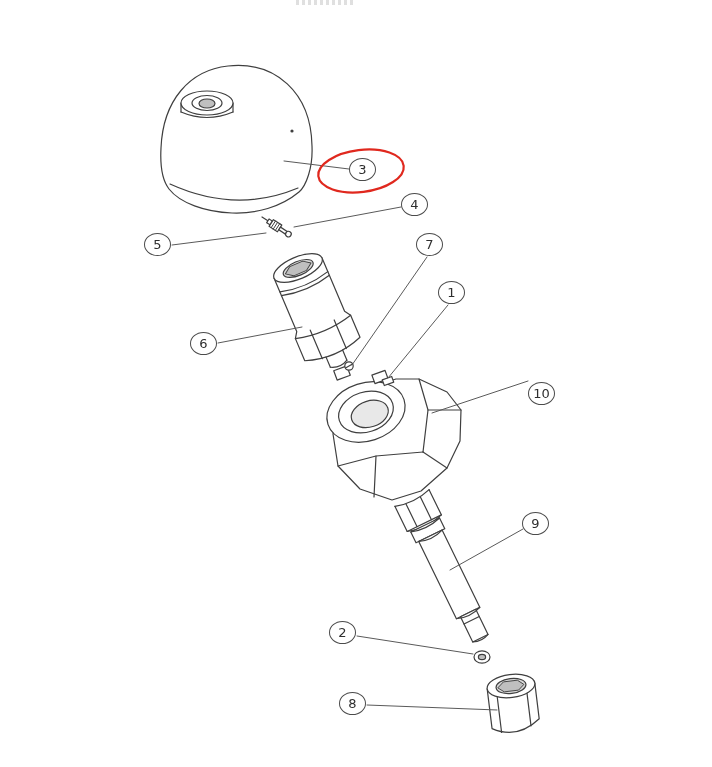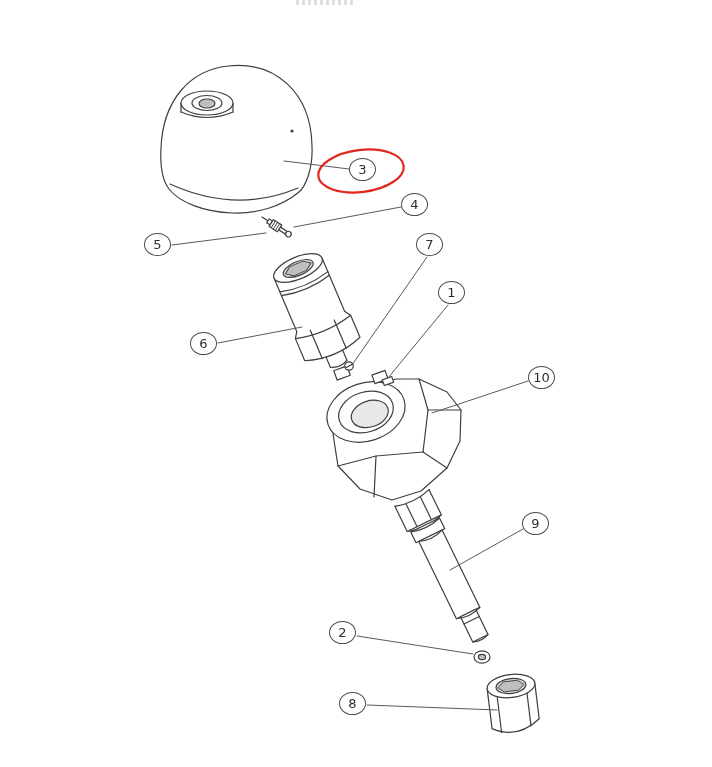--- a/index.html
+++ b/index.html
@@ -140,18 +140,18 @@
 
     <ellipse cx="361" cy="171" rx="43" ry="21" transform="rotate(-7 361 171)" fill="none" stroke="#e0281e" stroke-width="2.2"></ellipse>
   </svg>
 
   <div class="callout" style="left:349px;top:158px;">3</div>
   <div class="callout" style="left:401px;top:193px;">4</div>
   <div class="callout" style="left:144px;top:233px;">5</div>
   <div class="callout" style="left:190px;top:332px;">6</div>
   <div class="callout" style="left:416px;top:233px;">7</div>
   <div class="callout" style="left:438px;top:281px;">1</div>
-  <div class="callout" style="left:528px;top:366px;">10</div>
+  <div class="callout" style="left:528px;top:382px;">10</div>
   <div class="callout" style="left:522px;top:512px;">9</div>
   <div class="callout" style="left:329px;top:621px;">2</div>
   <div class="callout" style="left:339px;top:692px;">8</div>
 
 </div>
 
 </body></html>

